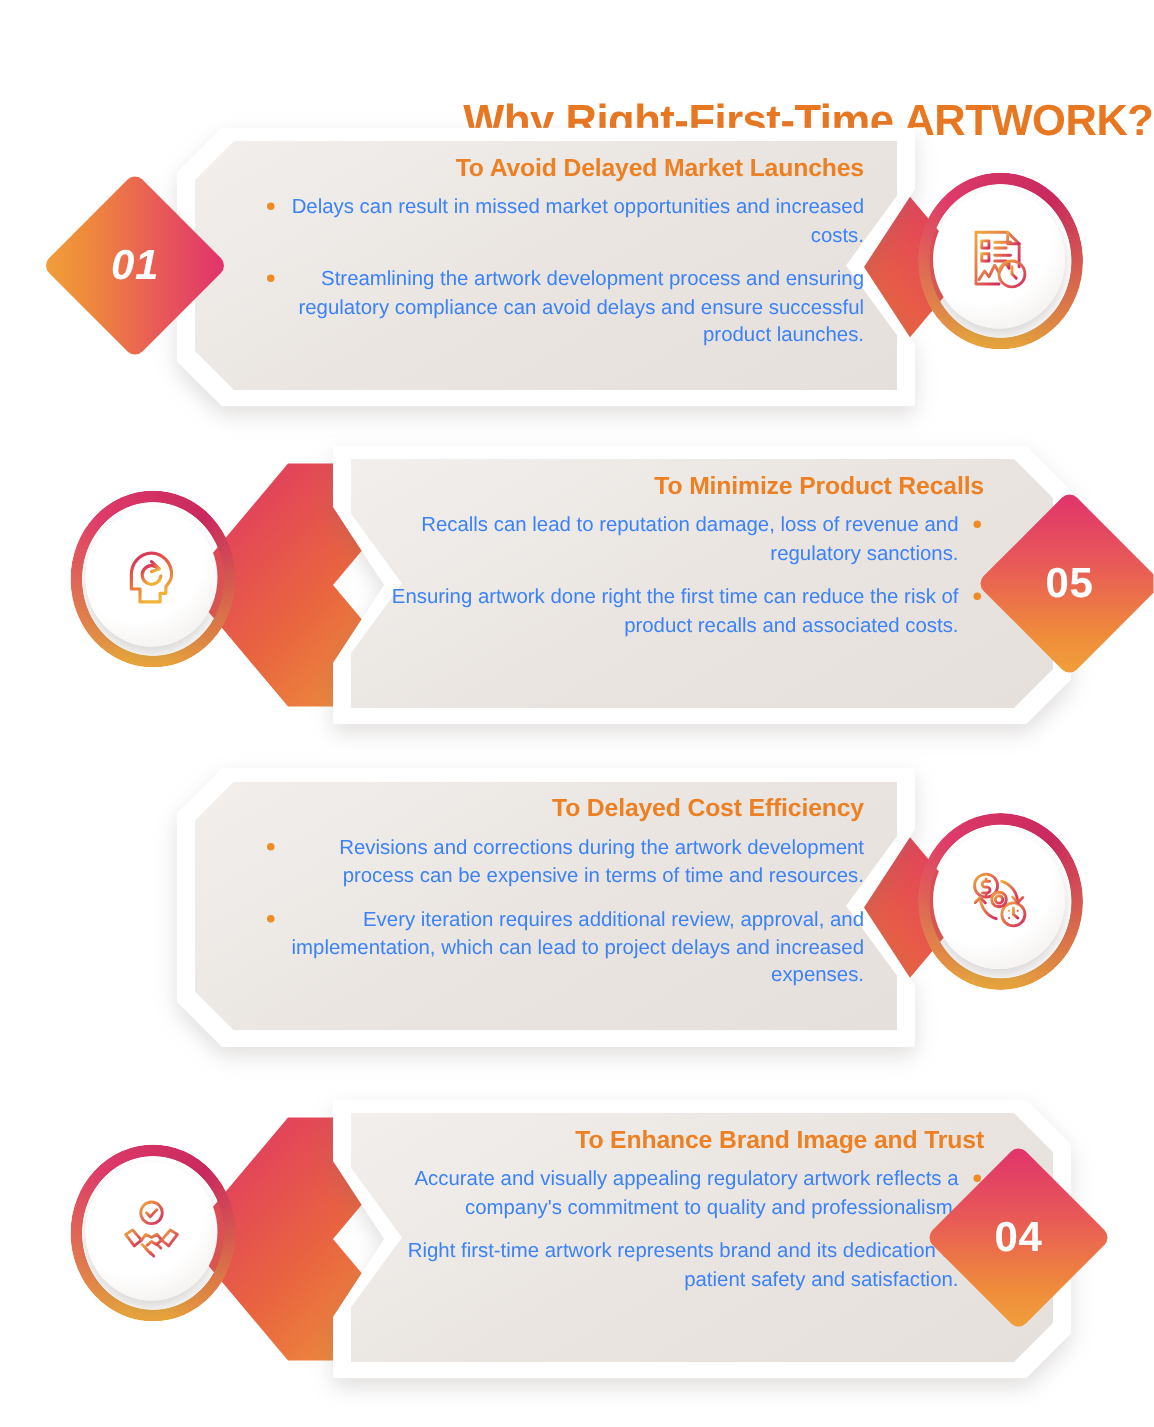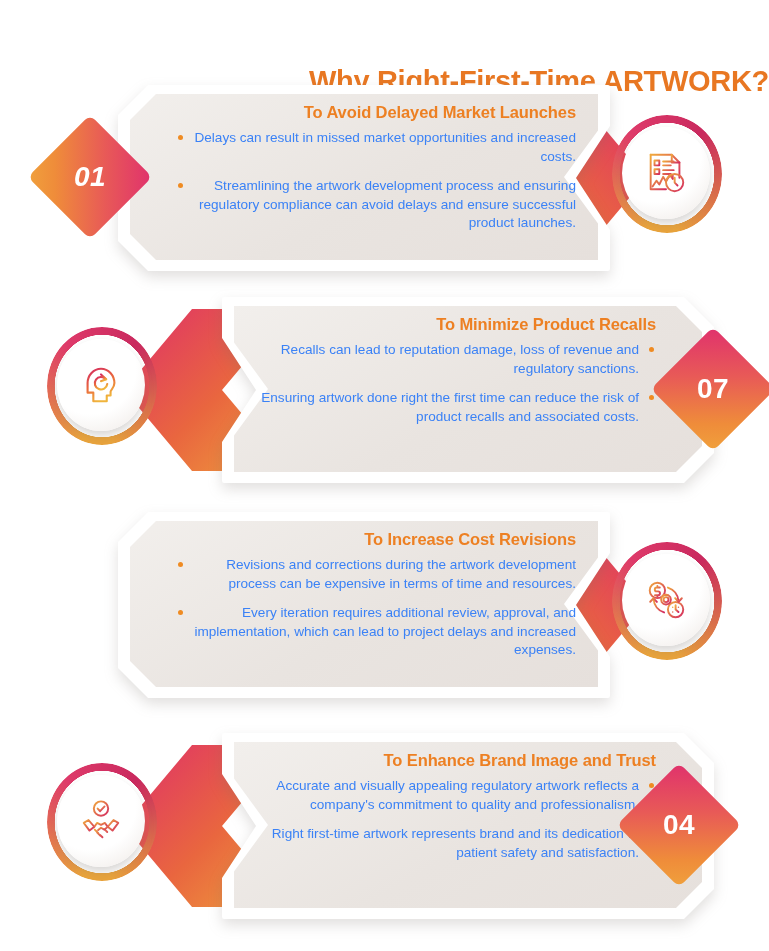--- a/index.html
+++ b/index.html
@@ -240,21 +240,21 @@
           <ul class="bullets">
             <li><span class="dot"></span><span>Recalls can lead to reputation damage, loss of revenue and regulatory sanctions.</span></li>
             <li><span class="dot"></span><span>Ensuring artwork done right the first time can reduce the risk of product recalls and associated costs.</span></li>
           </ul>
         </div>
       </div>
     </div>
 
     <div class="num num-2 grad-b">
       <div class="dmd"></div>
-      <div class="label">07</div>
+      <div class="label">05</div>
     </div>
 
     <div class="medal medal-2">
       <div class="ring"></div>
       <div class="disc"></div>
       <div class="glyph">
         <svg viewBox="0 0 48 48" fill="none" stroke-width="2.2" stroke-linecap="round" stroke-linejoin="round">
           <defs>
               <linearGradient id="ig2" x1="0" y1="0" x2="0.4" y2="1">
             <stop offset="0%" stop-color="#d42a62"></stop>
@@ -282,21 +282,21 @@
         </defs>
         <path d="M10 4 L108 4 L176 85 L108 166 L10 166 L78 85 Z" fill="url(#cg3)"></path>
       </svg>
     </div>
 
     <div class="panel-wrap panel-3">
       <div class="panel-outer">
         <div class="panel-white shape-right"></div>
         <div class="panel-face shape-right-face"></div>
         <div class="panel-content">
-          <div class="step-title">To Increase Cost Revisions</div>
+          <div class="step-title">To Delayed Cost Efficiency</div>
           <ul class="bullets">
             <li><span class="dot"></span><span>Revisions and corrections during the artwork development process can be expensive in terms of time and resources.</span></li>
             <li><span class="dot"></span><span>Every iteration requires additional review, approval, and implementation, which can lead to project delays and increased expenses.</span></li>
           </ul>
         </div>
       </div>
     </div>
 
 
     <div class="medal medal-3">

